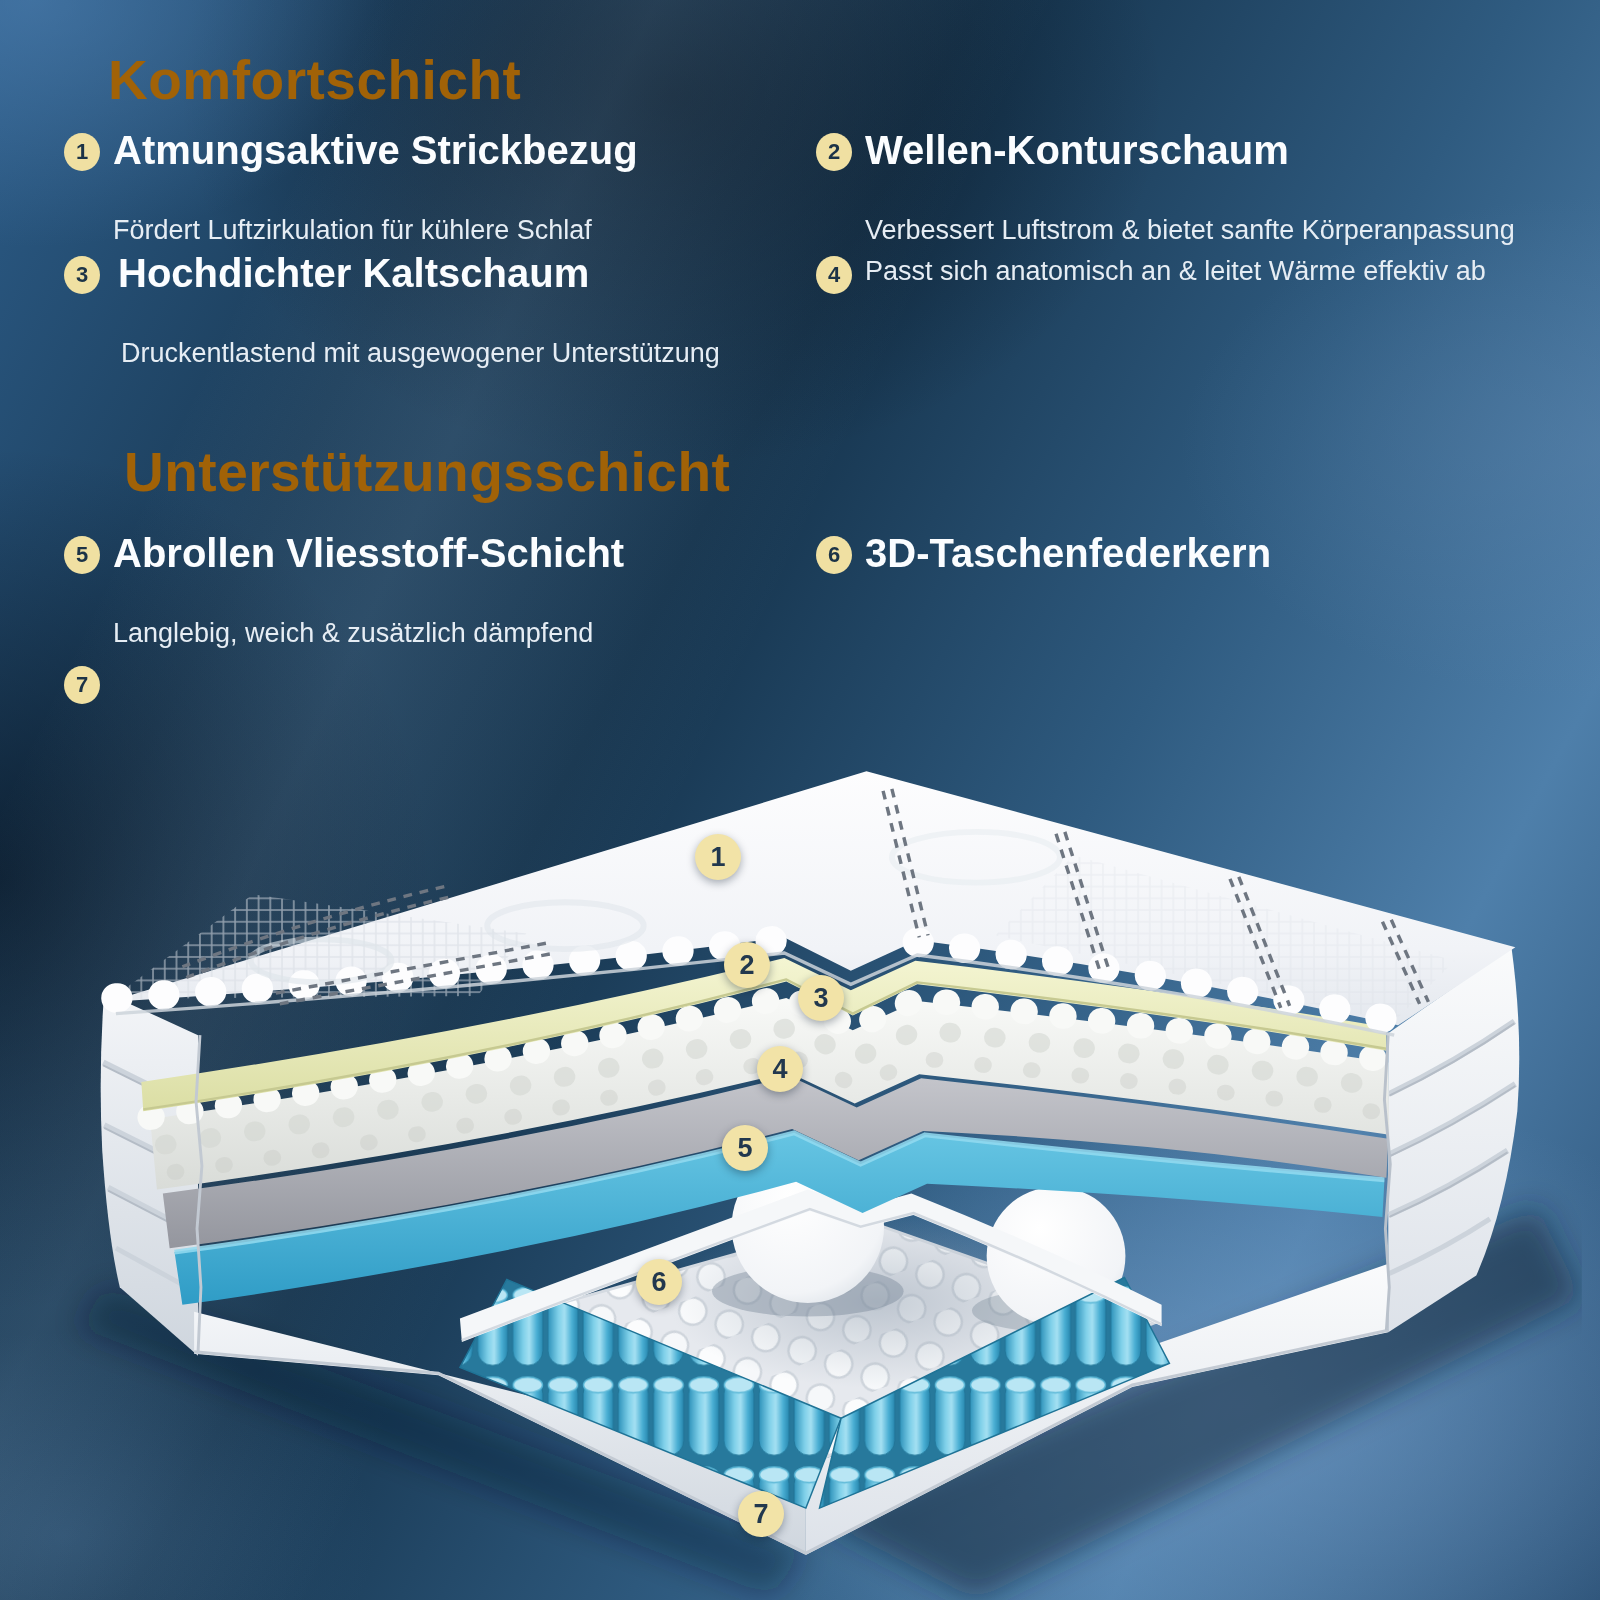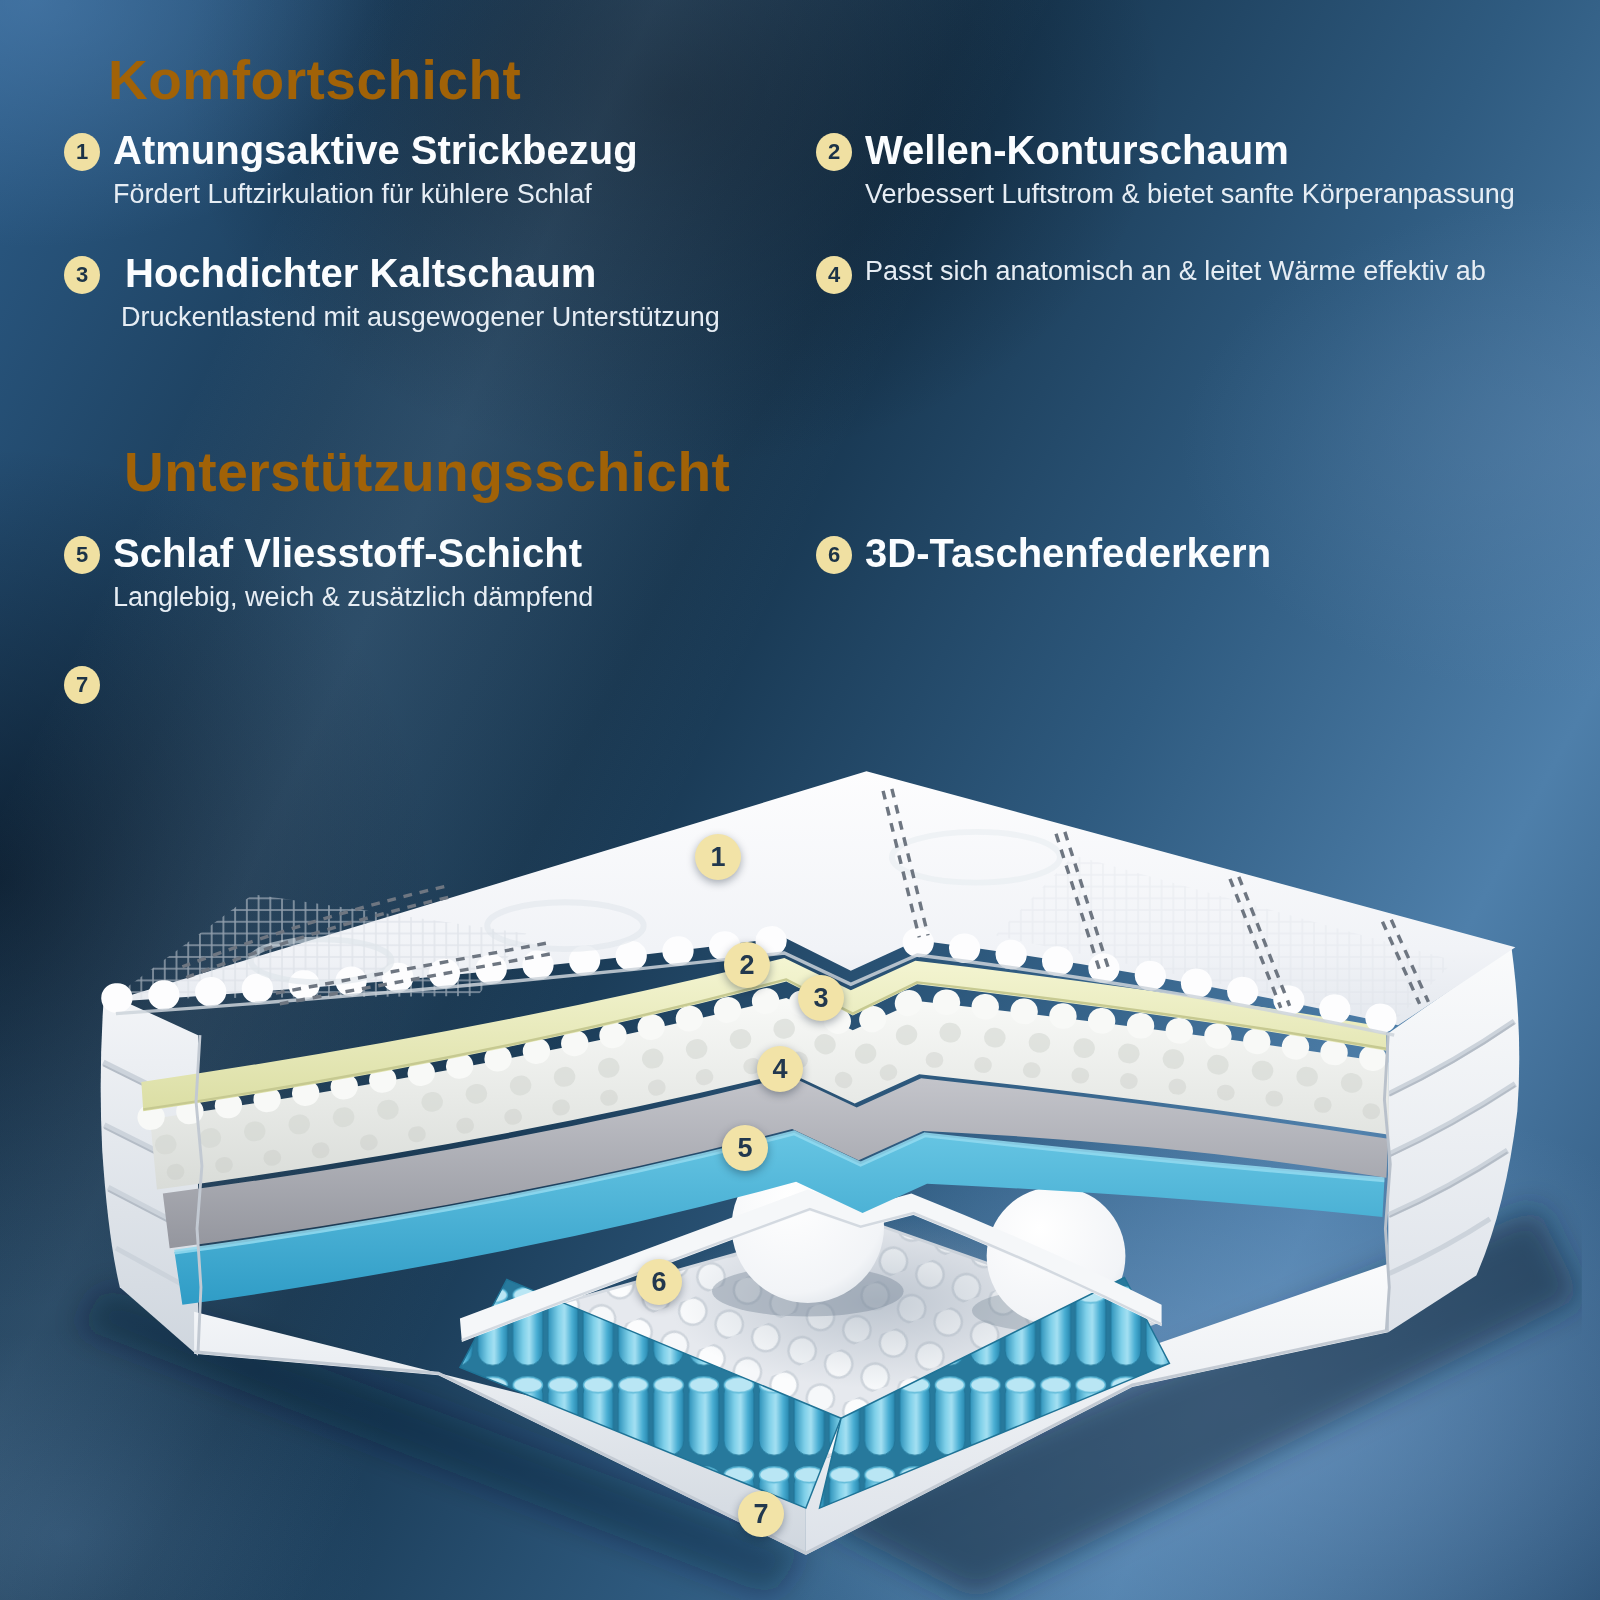--- a/index.html
+++ b/index.html
@@ -18,27 +18,27 @@
   }
   .sec-title{position:absolute;font-size:55px;font-weight:700;color:#a16207;letter-spacing:.5px;}
   #title1{left:108px;top:48px;}
   #title2{left:124px;top:440px;}
   .item{position:absolute;display:flex;align-items:flex-start;gap:13px;}
   .item .badge{
     flex:0 0 auto;width:36px;height:38px;border-radius:50%;
     background:#f0e0a2;color:#1c3347;font-size:22px;font-weight:700;
     display:flex;align-items:center;justify-content:center;margin-top:6px;
   }
-  .item .txt{display:flex;flex-direction:column;}
+  .item .txt{display:flex;flex-direction:column;gap:36px;}
   .item .ttl{font-size:40px;font-weight:700;color:#fbfdff;line-height:1.15;}
   .item .dsc{font-size:27px;font-weight:300;color:#e6edf4;line-height:1.25;margin-top:5px;}
   #item1{left:64px;top:127px;width:720px;}
   #item2{left:816px;top:127px;width:760px;}
   #item3{left:64px;top:250px;width:720px;}
-  #item3 .ttl{margin-left:12px;} #item3 .dsc{margin-left:8px;text-align:right;}
+  #item3 .ttl{margin-left:5px;} #item3 .dsc{margin-left:8px;text-align:right;}
   #item4{left:816px;top:250px;width:760px;}
   #item5{left:64px;top:530px;width:720px;}
   #item6{left:816px;top:530px;width:600px;}
   #item7{left:64px;top:660px;width:760px;}
   #mattress{position:absolute;left:0;top:740px;width:1600px;height:860px;}
   .marker{
     position:absolute;width:46px;height:46px;border-radius:50%;
     background:#f2e3a7;color:#22384e;font-size:27px;font-weight:700;
     display:flex;align-items:center;justify-content:center;
     transform:translate(-50%,-50%);box-shadow:0 3px 9px rgba(8,24,40,.35);
@@ -78,21 +78,21 @@
   <div class="txt">
     <div class="dsc">Passt sich anatomisch an &amp; leitet Wärme effektiv ab</div>
   </div>
 </div>
 
 <div class="sec-title" id="title2">Unterstützungsschicht</div>
 
 <div class="item" id="item5">
   <div class="badge">5</div>
   <div class="txt">
-    <div class="ttl">Schlaf Vliesstoff-Schicht</div>
+    <div class="ttl">Abrollen Vliesstoff-Schicht</div>
     <div class="dsc">Langlebig, weich &amp; zusätzlich dämpfend</div>
   </div>
 </div>
 
 <div class="item" id="item6">
   <div class="badge">6</div>
   <div class="txt">
     <div class="ttl">3D-Taschenfederkern</div>
   </div>
 </div>

